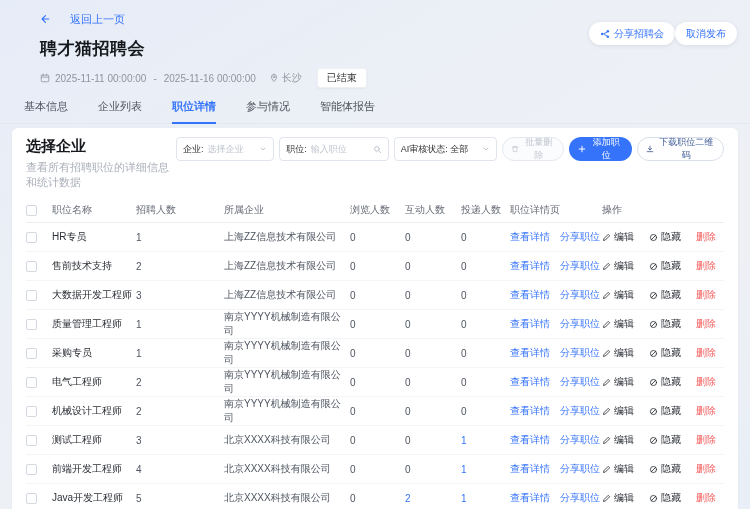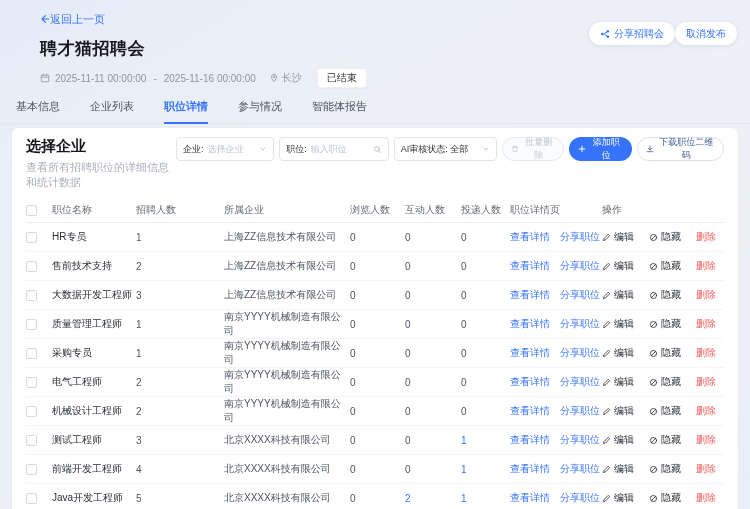--- a/index.html
+++ b/index.html
@@ -7,31 +7,31 @@
   body {
     font-family: "Liberation Sans", "DejaVu Sans", sans-serif;
     background: linear-gradient(150deg, #e6ecf8 0%, #ecf0f6 35%, #eef0f4 70%, #e9eef7 100%);
     color: #303133;
     position: relative;
   }
   svg { display: block; }
 
   
   .page-head { position: relative; padding: 10px 40px 0 40px; }
-  .back-link { display: inline-flex; align-items: center; gap: 0; font-size: 11px; color: #3573fa; cursor: pointer; }
+  .back-link { display: inline-flex; align-items: center; gap: 20px; font-size: 11px; color: #3573fa; cursor: pointer; }
   .page-title { margin-top: 9px; font-size: 17px; font-weight: bold; color: #16181d; letter-spacing: .5px; }
   .meta-row { margin-top: 8px; display: flex; align-items: center; gap: 5px; font-size: 10px; color: #8f949e; }
   .meta-sep { margin: 0 2px; }
   .meta-loc { margin-left: 8px; display: flex; align-items: center; gap: 3px; }
   .status-badge { margin-left: 10px; background: #fff; border: 1px solid #eef0f4; border-radius: 3px; padding: 2px 9px; font-size: 10px; color: #303133; box-shadow: 0 1px 2px rgba(31,45,80,.05); }
   .top-actions { position: absolute; top: 22px; right: 13px; display: flex; gap: 0; }
   .pill-btn { display: inline-flex; align-items: center; gap: 4px; height: 23px; padding: 0 11px; background: #fff; border: none; border-radius: 13px; font-size: 10px; color: #3573fa; box-shadow: 0 1px 4px rgba(31,45,80,.10); cursor: pointer; font-family: inherit; }
 
   
-  .tabs { margin-top: 11px; padding-left: 16px; display: flex; gap: 30px; border-bottom: 1px solid #e3e7ee; font-size: 11px; color: #4e545e; }
+  .tabs { margin-top: 11px; padding-left: 24px; display: flex; gap: 30px; border-bottom: 1px solid #e3e7ee; font-size: 11px; color: #4e545e; }
   .tab { padding-bottom: 8px; cursor: pointer; }
   .tab.active { color: #3573fa; font-weight: bold; border-bottom: 2px solid #3573fa; margin-bottom: -1px; }
 
   
   .card { margin: 4px 12px 0; background: #fff; border-radius: 6px; padding: 9px 14px 4px; box-shadow: 0 1px 3px rgba(31,45,80,.04); }
   .panel-head { display: flex; align-items: flex-start; }
   .panel-title-wrap { flex: 1; min-width: 150px; }
   .panel-title { font-size: 15px; font-weight: bold; color: #16181d; }
   .panel-sub { margin-top: 4px; font-size: 11px; color: #a9aeb8; }
   .filters { display: flex; align-items: center; gap: 5px; }

